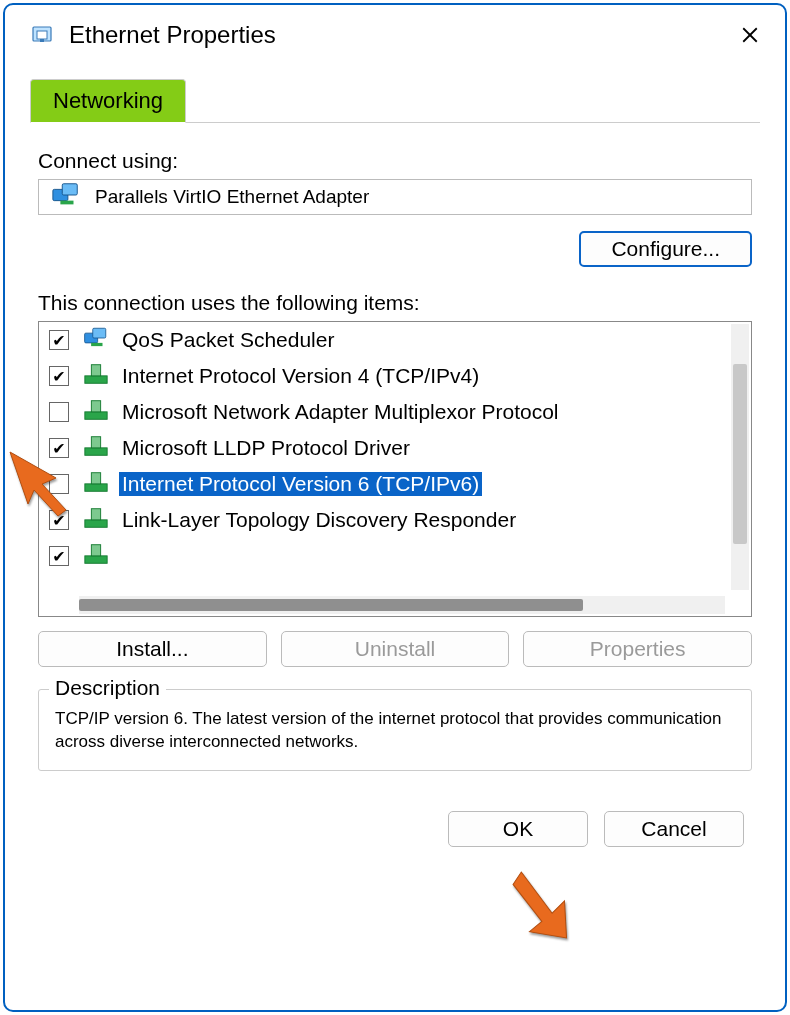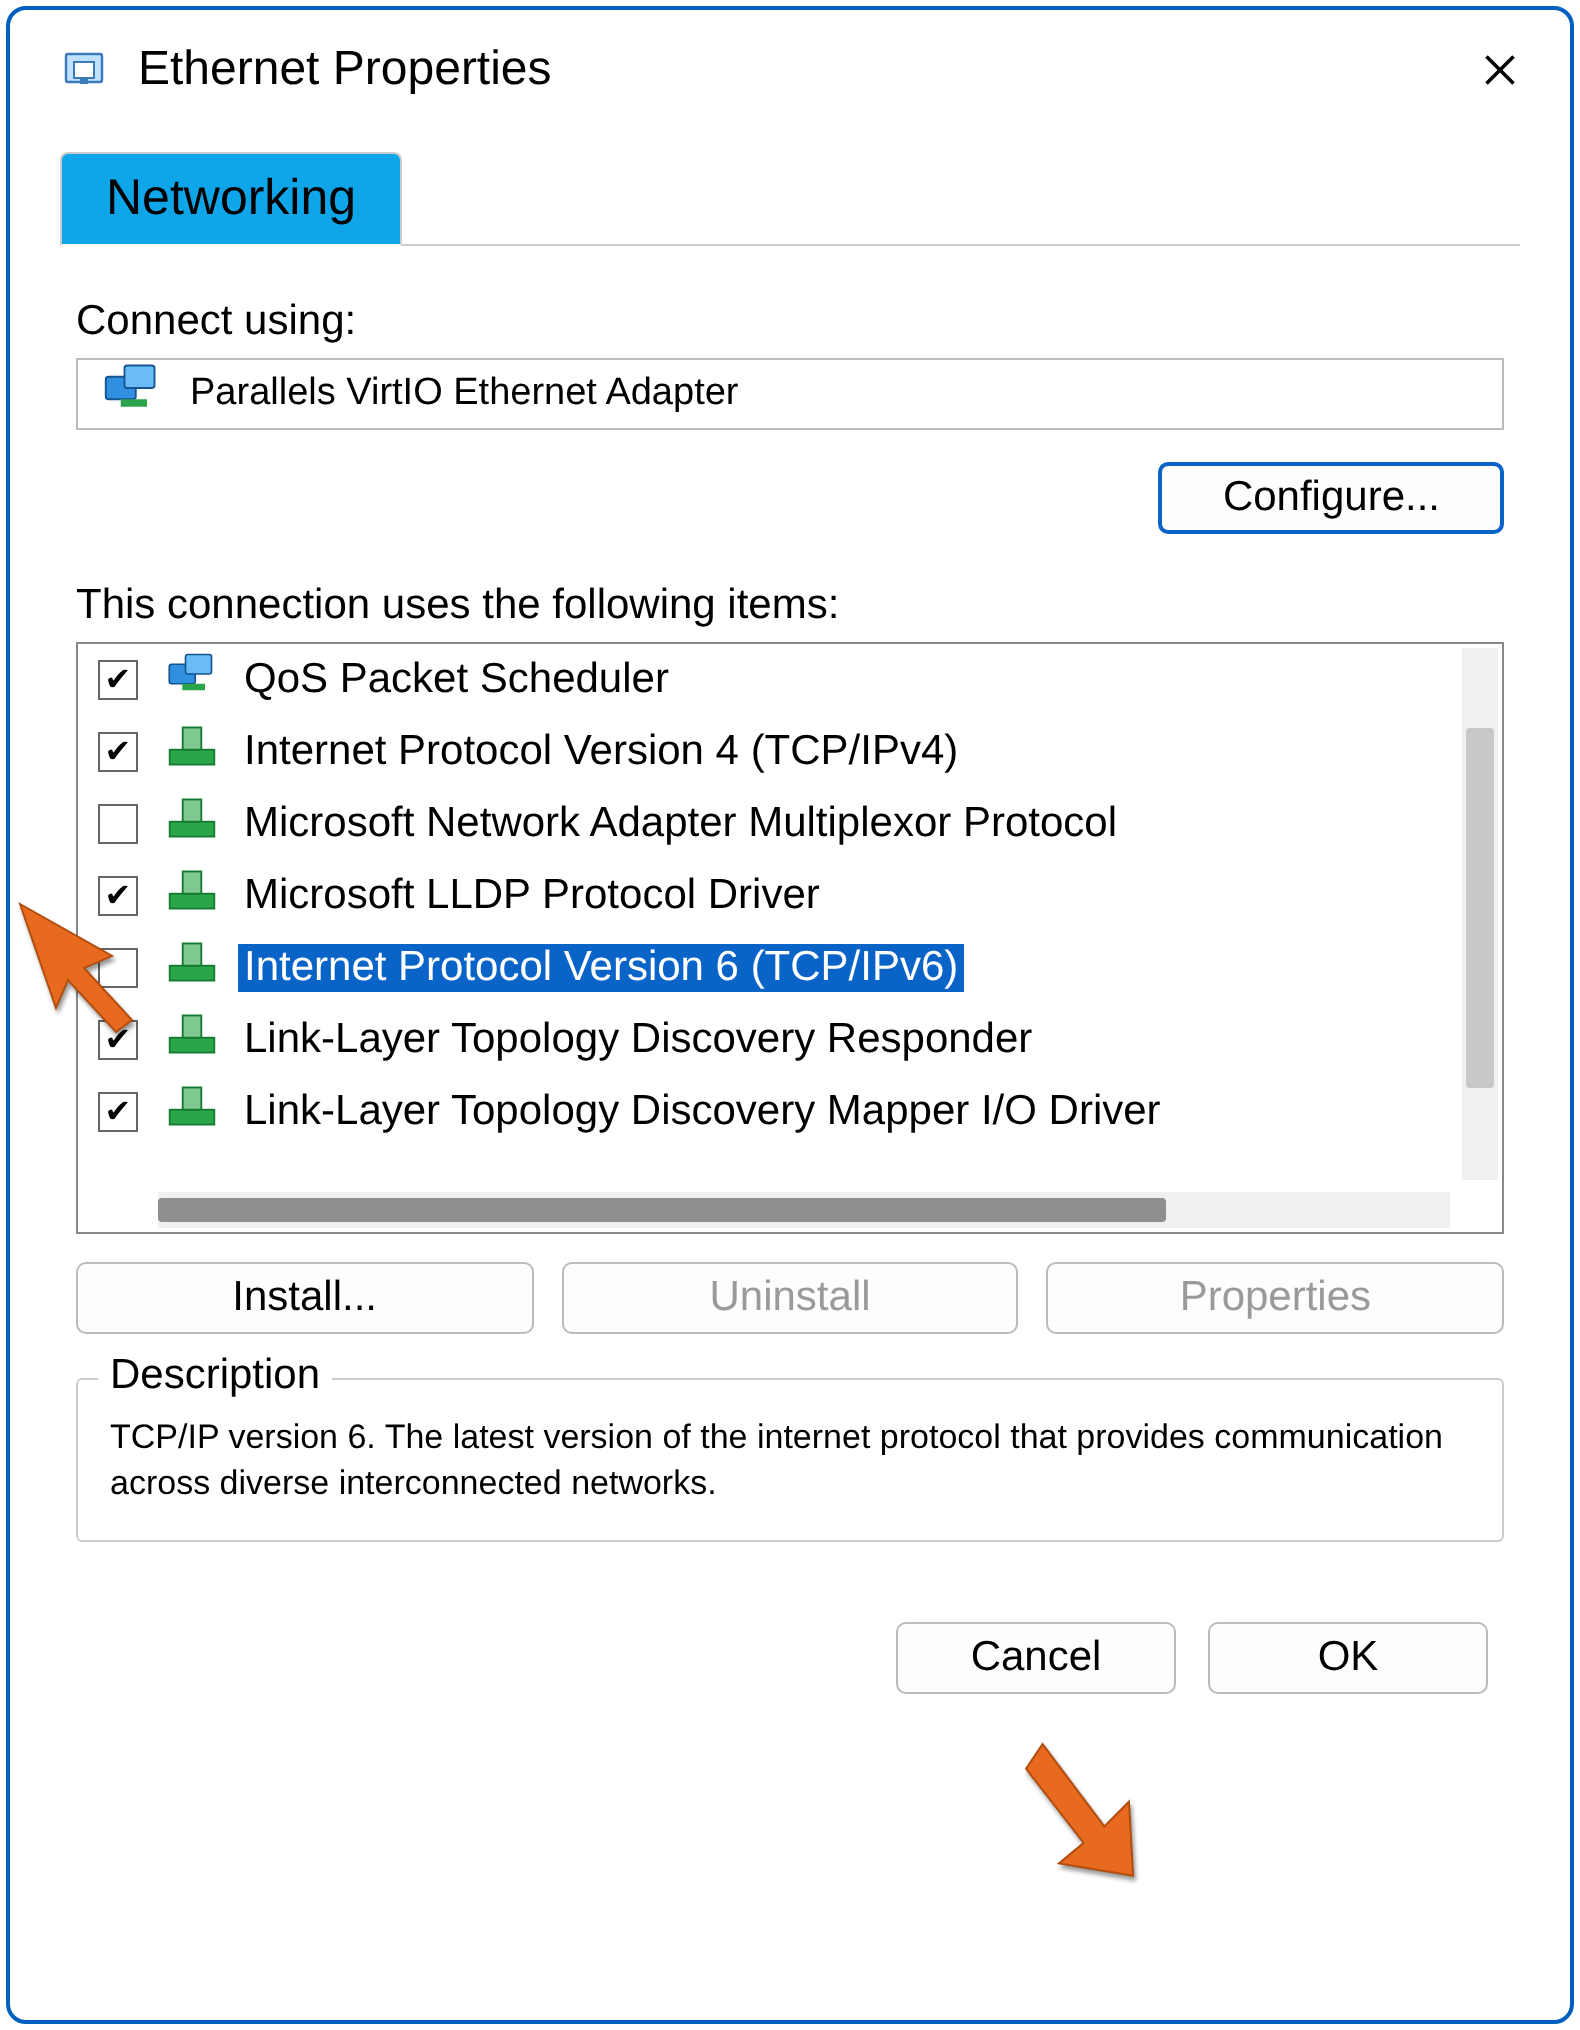--- a/index.html
+++ b/index.html
@@ -51,22 +51,22 @@
     align-items: flex-end;
     height: 46px;
     border-bottom: 1px solid #ccc;
     margin-bottom: 8px;
   }
   .tab {
     border: 1px solid #ccc;
     border-bottom: 1px solid #fff;
     border-radius: 4px 4px 0 0;
     padding: 8px 22px;
-    font-size: 25px;
-    background: #0ea5e9;
+    font-size: 22px;
+    background: #84cc16;
     position: relative;
     top: 1px;
     cursor: pointer;
   }
   .pane {
     padding: 10px 8px 0 8px;
   }
   .label-row { font-size: 21px; margin: 8px 0 6px 0; }
   .adapter-box {
     border: 1px solid #bbb;
@@ -281,21 +281,20 @@
   <rect x="9" y="2" width="10" height="12" fill="#7dc98f" stroke="#157a30"></rect>
                 </svg></span>
               <span class="svc-label">Link-Layer Topology Discovery Responder</span>
             </div>
             <div class="li">
               <span class="chk">✔</span>
               <span class="svc-icon"><svg class="svc-svg" viewBox="0 0 28 24">
   <rect x="2" y="14" width="24" height="8" fill="#2aa54a" stroke="#157a30"></rect>
   <rect x="9" y="2" width="10" height="12" fill="#7dc98f" stroke="#157a30"></rect>
                 </svg></span>
-              <span class="svc-label">Link-Layer Topology Discovery Mapper I/O Driver</span>
             </div>
           </div>
         <div class="scroll-track-v">
           <div class="scroll-thumb-v"></div>
         </div>
         <div class="scroll-track-h">
           <div class="scroll-thumb-h"></div>
         </div>
       </div>
 
@@ -304,22 +303,22 @@
         <button class="win-btn disabled">Uninstall</button>
         <button class="win-btn disabled">Properties</button>
       </div>
 
       <div class="group">
         <div class="group-title">Description</div>
         <div class="desc-text">TCP/IP version 6. The latest version of the internet protocol that provides communication across diverse interconnected networks.</div>
       </div>
 
       <div class="dialog-btn-row">
+        <button class="win-btn" style="min-width:140px">OK</button>
         <button class="win-btn" style="min-width:140px">Cancel</button>
-        <button class="win-btn" style="min-width:140px">OK</button>
       </div>
 
     </div>
   </div>
 </div>
 
 <div class="arrow" style="left:6px; top:448px;">
   <svg width="70" height="70" viewBox="0 0 70 70">
     <polygon points="4,4 50,30 36,36 60,62 52,68 28,42 22,56" fill="#e86a1e" stroke="#b24e10" stroke-width="1"></polygon>
   </svg>

